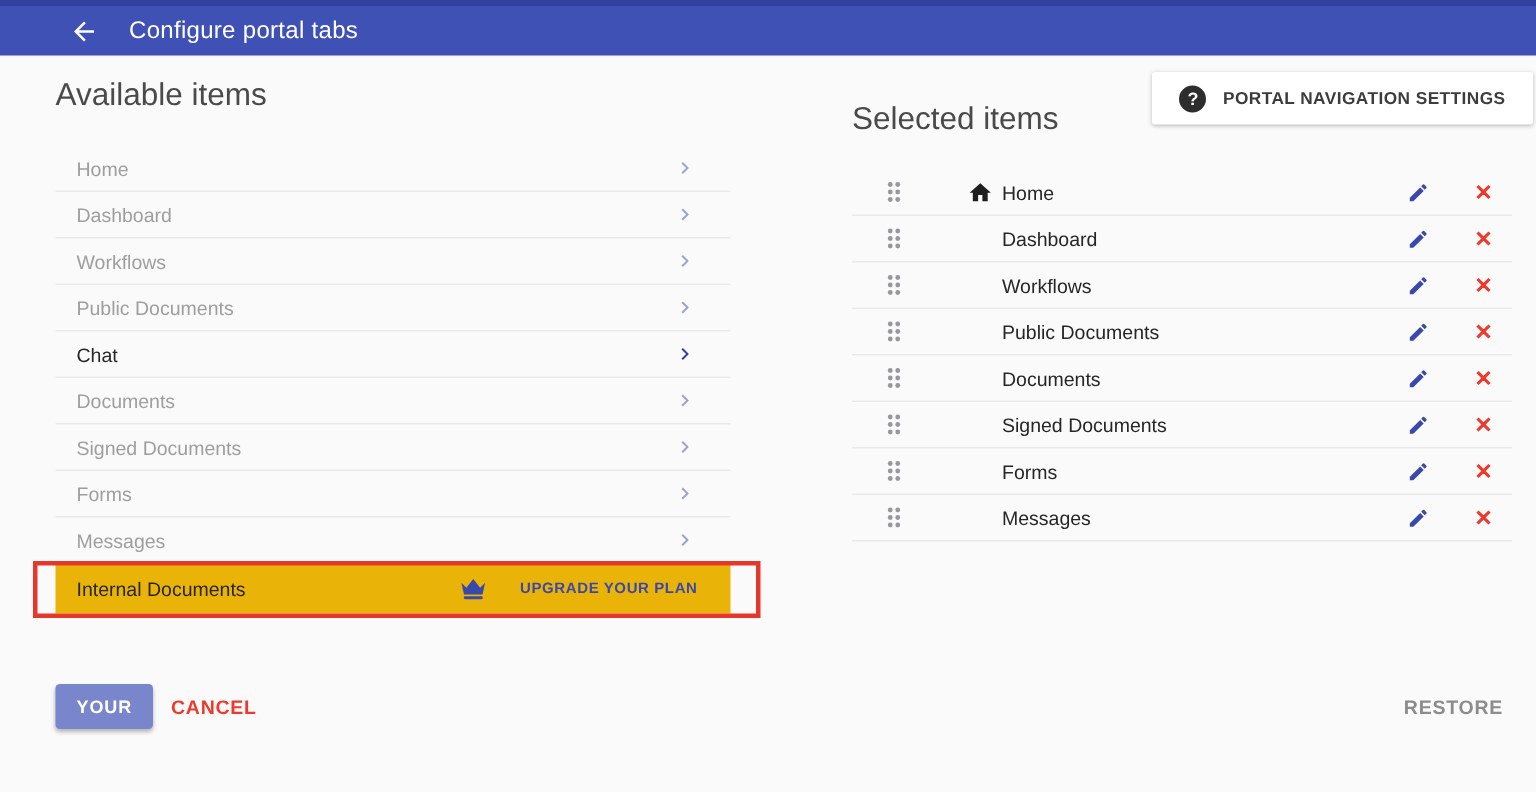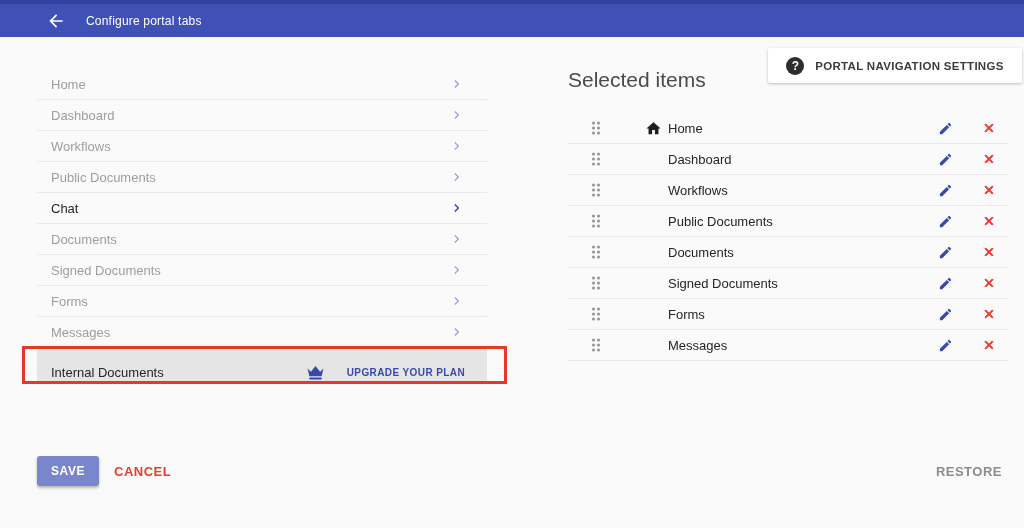--- a/index.html
+++ b/index.html
@@ -12,37 +12,37 @@
   html,body{width:1024px; height:528px; overflow:hidden;}
   body{font-family:"Liberation Sans", sans-serif; background:#fff;}
   .page{position:relative; width:1024px; height:528px; background:var(--page_bg);}
 
   
   .appbar{position:absolute; top:0; left:0; right:0; height:37px;
     background:var(--primary); border-top:4px solid var(--primary_dark);
     display:flex; align-items:center; color:#fff;}
   .back-btn{width:24px; height:24px; margin-left:44px; display:flex; align-items:center;
     justify-content:center; cursor:pointer;}
-  .appbar-title{margin-left:18px; font-size:12px; font-weight:500; letter-spacing:.2px;}
+  .appbar-title{margin-left:18px; font-size:16px; font-weight:500; letter-spacing:.2px;}
 
   
   h2.col-heading{font-size:21px; font-weight:400; color:var(--heading); line-height:28px;}
 
   
   .col-left{position:absolute; left:37px; top:50px; width:450px;}
   .llist{margin-top:19px;}
   .lrow{height:31px; display:flex; align-items:center;
     border-bottom:1px solid var(--divider); padding:0 22px 0 14px;}
   .lrow-label{font-size:13px;}
   .chev{margin-left:auto; display:flex; align-items:center;}
   .lrow.disabled .lrow-label{color:var(--text_disabled);}
   .lrow.disabled .chev{color:var(--muted_indigo);}
   .lrow.enabled .lrow-label{color:var(--text_dark);}
   .lrow.enabled .chev{color:#2E3CA6;}
-  .lrow.locked{height:33px; background:#e5e5e5; position:relative; border-bottom-color:transparent;align-items:flex-end;}
+  .lrow.locked{height:33px; background:#eab308; position:relative; border-bottom-color:transparent;}
   .lrow.locked .lrow-label{color:var(--text_dark);}
   .upgrade{margin-left:auto; display:flex; align-items:center; gap:22px; cursor:pointer;
     color:var(--accent_indigo); padding-right:0;}
   .upgrade-label{font-size:10px; font-weight:700; letter-spacing:.4px; color:var(--accent_indigo);}
   .highlight-ring{position:absolute; left:-15px; right:-20px; top:-2px; bottom:-4px;
     border:3px solid var(--highlight_border); pointer-events:none;}
 
   
   .save-btn{position:absolute; left:37px; top:456px; height:30px; min-width:58px;
     background:var(--save_bg); color:#fff; border:none; border-radius:3px;
@@ -82,20 +82,21 @@
   <div class="appbar">
     <span class="back-btn">
       <svg width="20" height="20" viewBox="0 0 24 24">
           <path d="M20 11H7.83l5.59-5.59L12 4l-8 8 8 8 1.41-1.41L7.83 13H20v-2z" fill="#fff"></path>
         </svg>
     </span>
     <span class="appbar-title">Configure portal tabs</span>
   </div>
 
   <div class="col-left">
+    <h2 class="col-heading">Available items</h2>
     <div class="llist">
 
       <div class="lrow disabled">
         <span class="lrow-label">Home</span>
         <span class="chev">
             <svg width="16" height="16" viewBox="0 0 24 24">
               <path d="M9.4 6 8 7.4l4.6 4.6L8 16.6 9.4 18l6-6z" fill="currentColor"></path>
             </svg>
           </span>
       </div>
@@ -405,17 +406,17 @@
       </div>
 
     </div>
   </div>
 
   <button class="settings-btn">
     <span class="help-icon">?</span>
     <span class="settings-label">PORTAL NAVIGATION SETTINGS</span>
   </button>
 
-  <button class="save-btn">SAVE</button>
+  <button class="save-btn">YOUR</button>
   <button class="cancel-btn">CANCEL</button>
   <button class="restore-btn">RESTORE</button>
 
 </div>
 
 </body></html>

